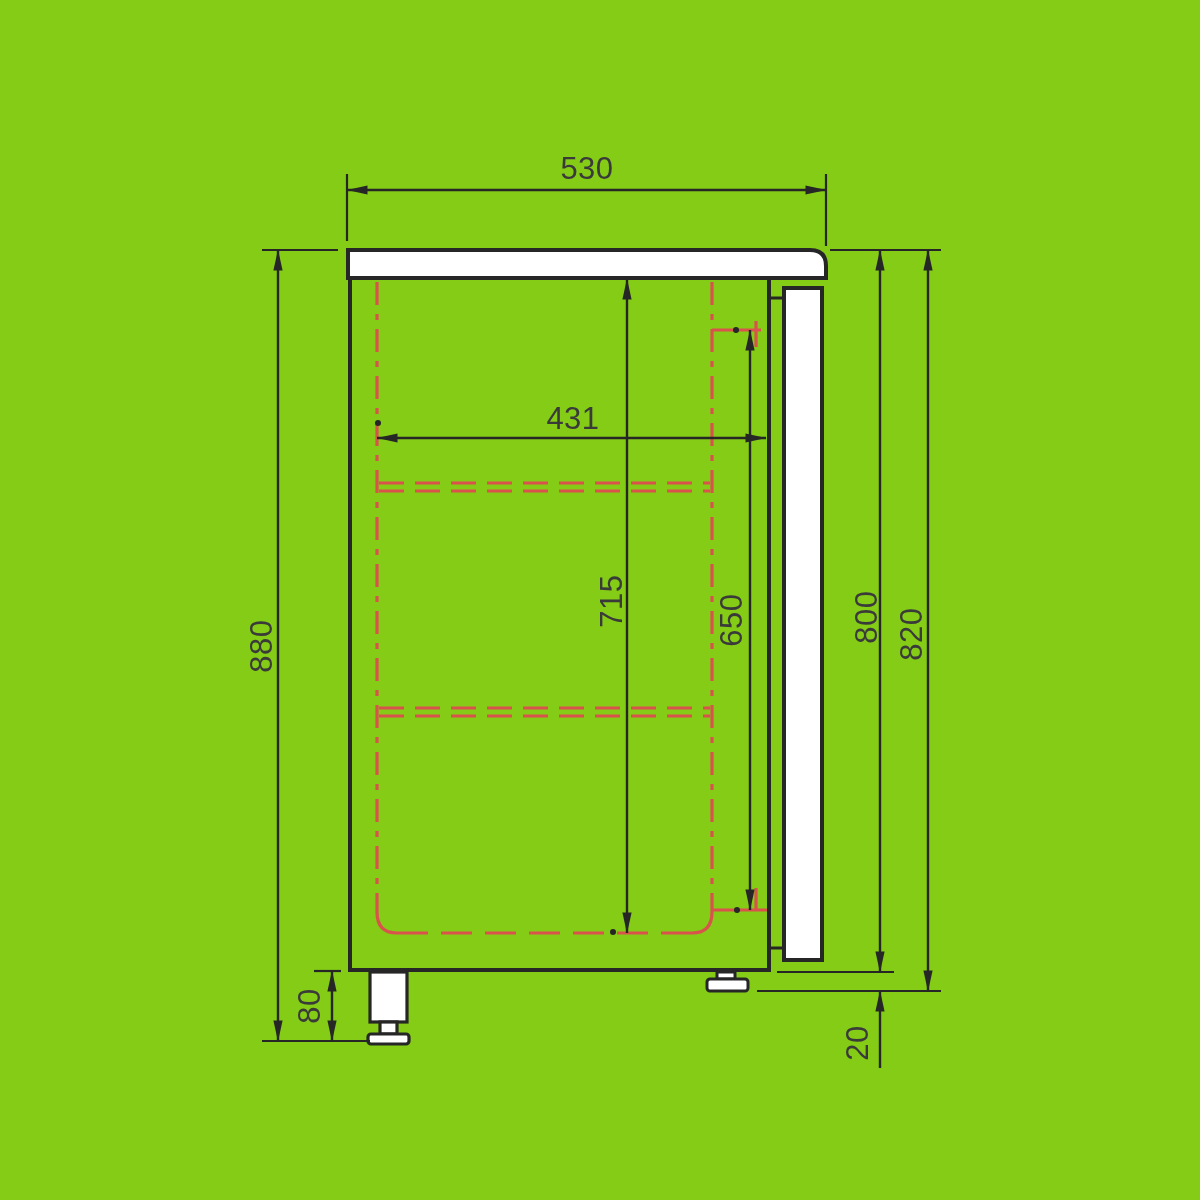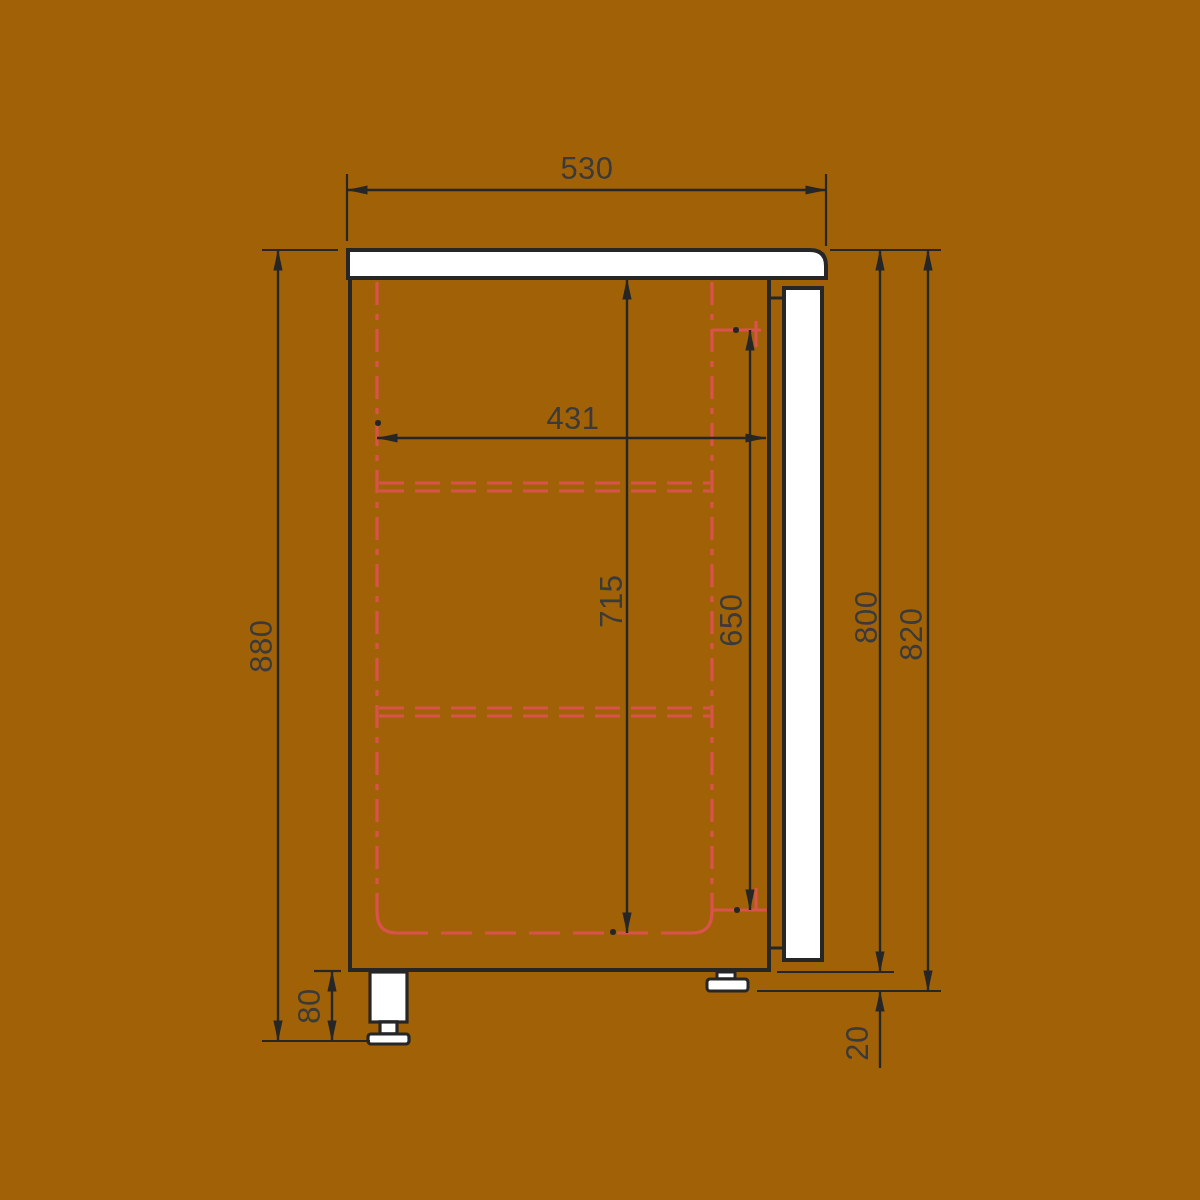--- a/index.html
+++ b/index.html
@@ -4,21 +4,21 @@
 <style>
   html, body {
     margin: 0;
     padding: 0;
     background: #ffffff;
   }
   .canvas {
     position: relative;
     width: 1200px;
     height: 1200px;
-    background: #a16207;
+    background: #84cc16;
     overflow: hidden;
     font-family: "Liberation Sans", sans-serif;
   }
   svg { display: block; }
   .obj  { stroke: #262626; fill: none; }
   .objf { stroke: #262626; fill: #ffffff; }
   .dim  { stroke: #262626; stroke-width: 2.4; fill: none; }
   .ext  { stroke: #262626; stroke-width: 2.2; fill: none; }
   .red  { stroke: #d9534c; fill: none; stroke-width: 3.2; }
   .lbl {

